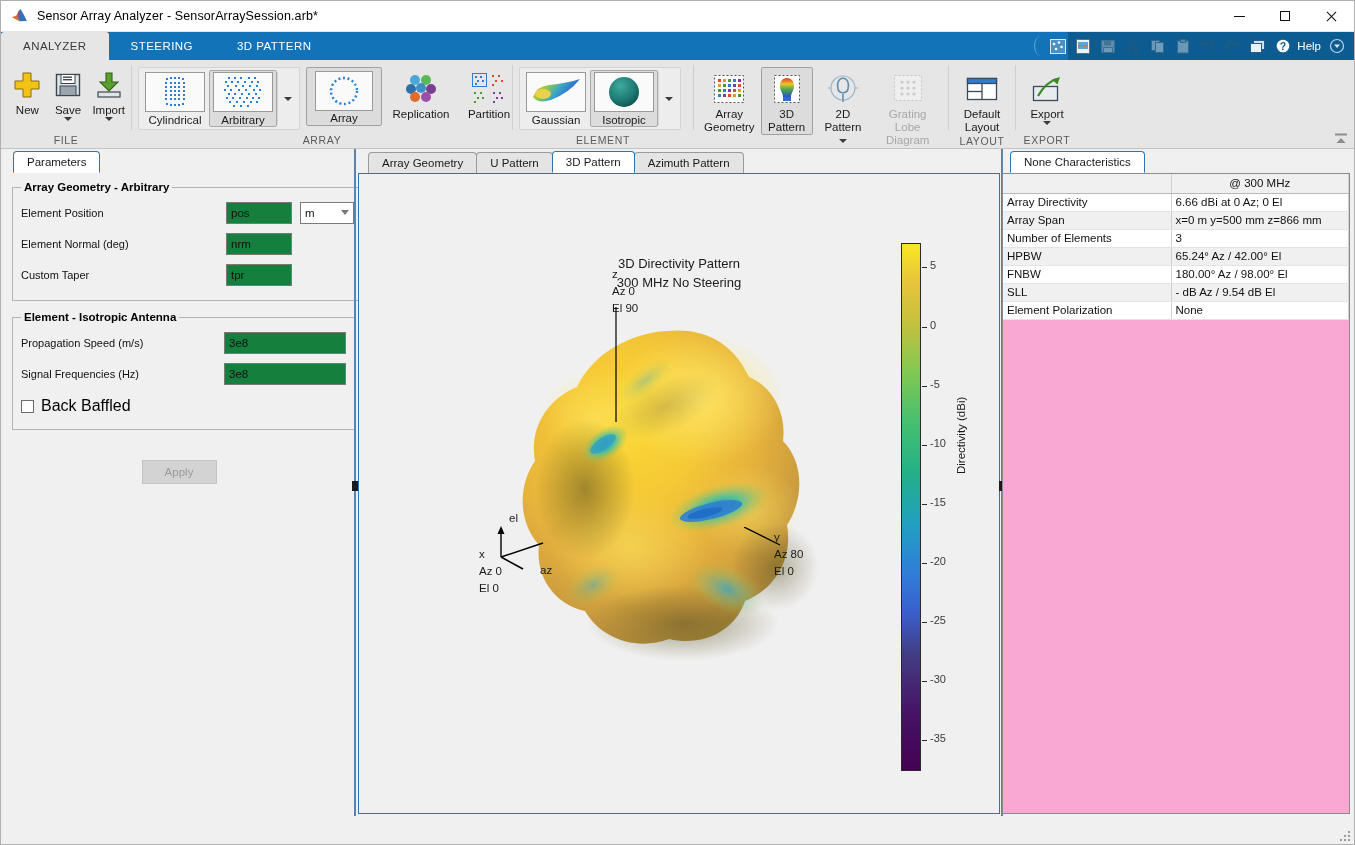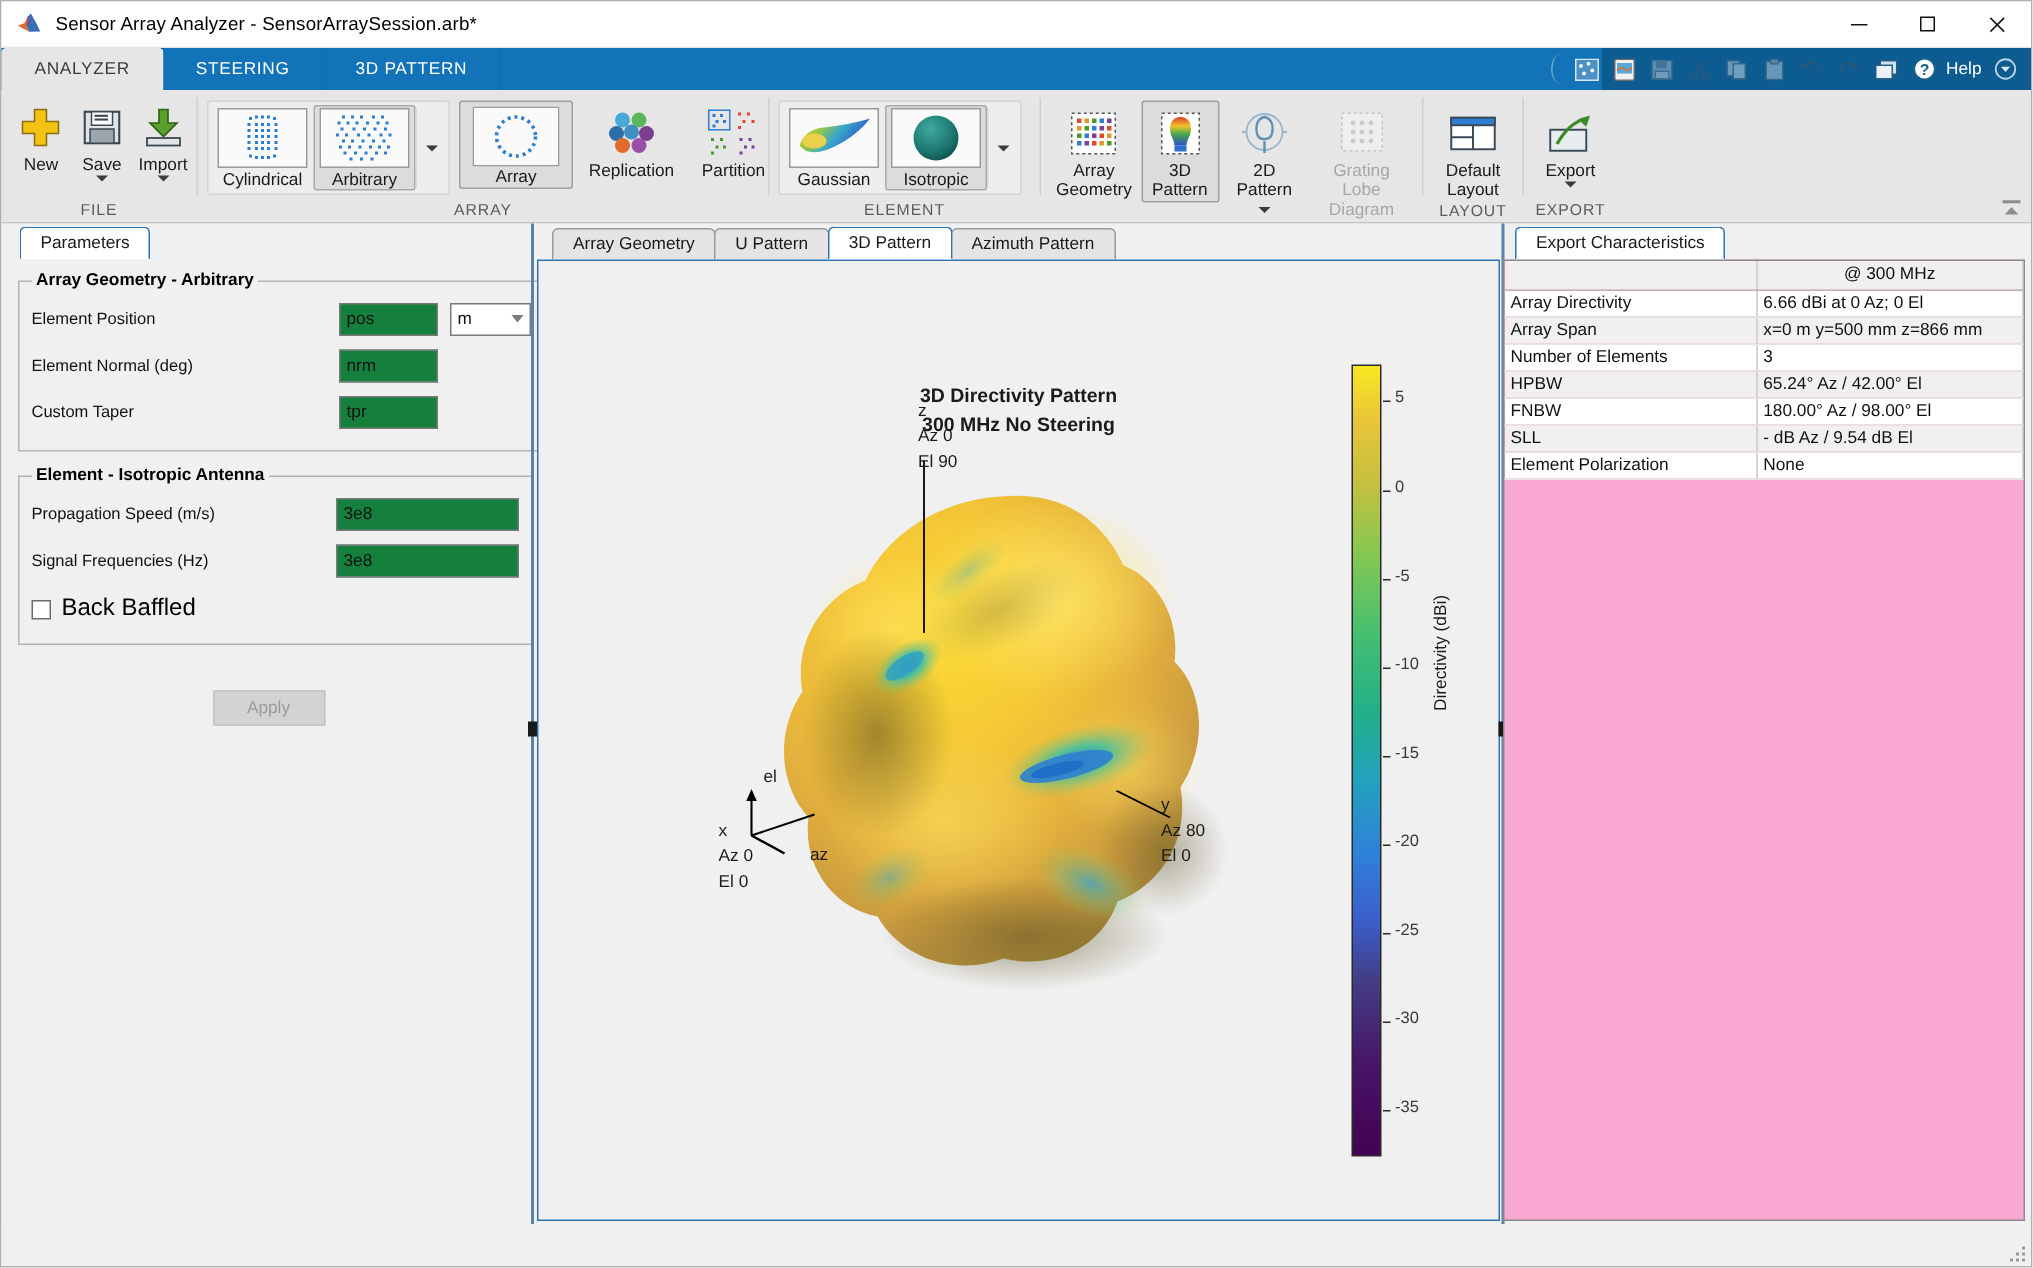--- a/index.html
+++ b/index.html
@@ -196,21 +196,21 @@
   .vsplit .grip { position:absolute; left:0px; top:50%; margin-top:-5px; width:7px; height:10px; background:#1a1a1a; }
 
   
   .centerpanel { position: absolute; left: 357px; top: 2px; right: 354px; bottom: 30px; }
   .plotarea {
     position: absolute; top: 22px; left: 0; right: 0; bottom: 0;
     background: #f0f0f0; border: 1px solid #2c74b3;
   }
   .plot-title {
     position: absolute; top: 80px; left: 0; right: 0; text-align: center;
-    font-size: 13px; font-weight: bold; color: #1a1a1a; line-height: 19px;
+    font-size: 13px; font-weight: normal; color: #1a1a1a; line-height: 19px;
   }
   .colorbar {
     position: absolute; left: 542px; top: 69px; width: 20px; height: 528px;
     border: 1px solid #2a2a2a;
   }
   .cbticks { position: absolute; left: 563px; top: 69px; height: 528px; width: 40px; }
   .cbtick { position: absolute; left: 0; height: 1px; }
   .cbtick .mark { position:absolute; left:0; top:0; width: 5px; height: 1px; background: #2a2a2a; }
   .cbtick .txt { position:absolute; left: 8px; top: -8px; font-size: 11px; color: #3a3a3a; white-space: nowrap; }
   .cbaxis-label {
@@ -982,21 +982,21 @@
       </div>
     </div>
 
     <div class="vsplit" style="right:350px">
       <div class="line"></div>
       <div class="grip"></div>
     </div>
 
     <div class="rightpanel">
       <div class="panel-tabrow">
-        <div class="ptab active">Export Characteristics</div>
+        <div class="ptab active">None Characteristics</div>
       </div>
       <div class="rp-content">
         <table class="chars">
           <thead>
             <tr>
               <th class="blank col-a"></th>
               <th>@ 300 MHz</th>
             </tr>
           </thead>
           <tbody>

